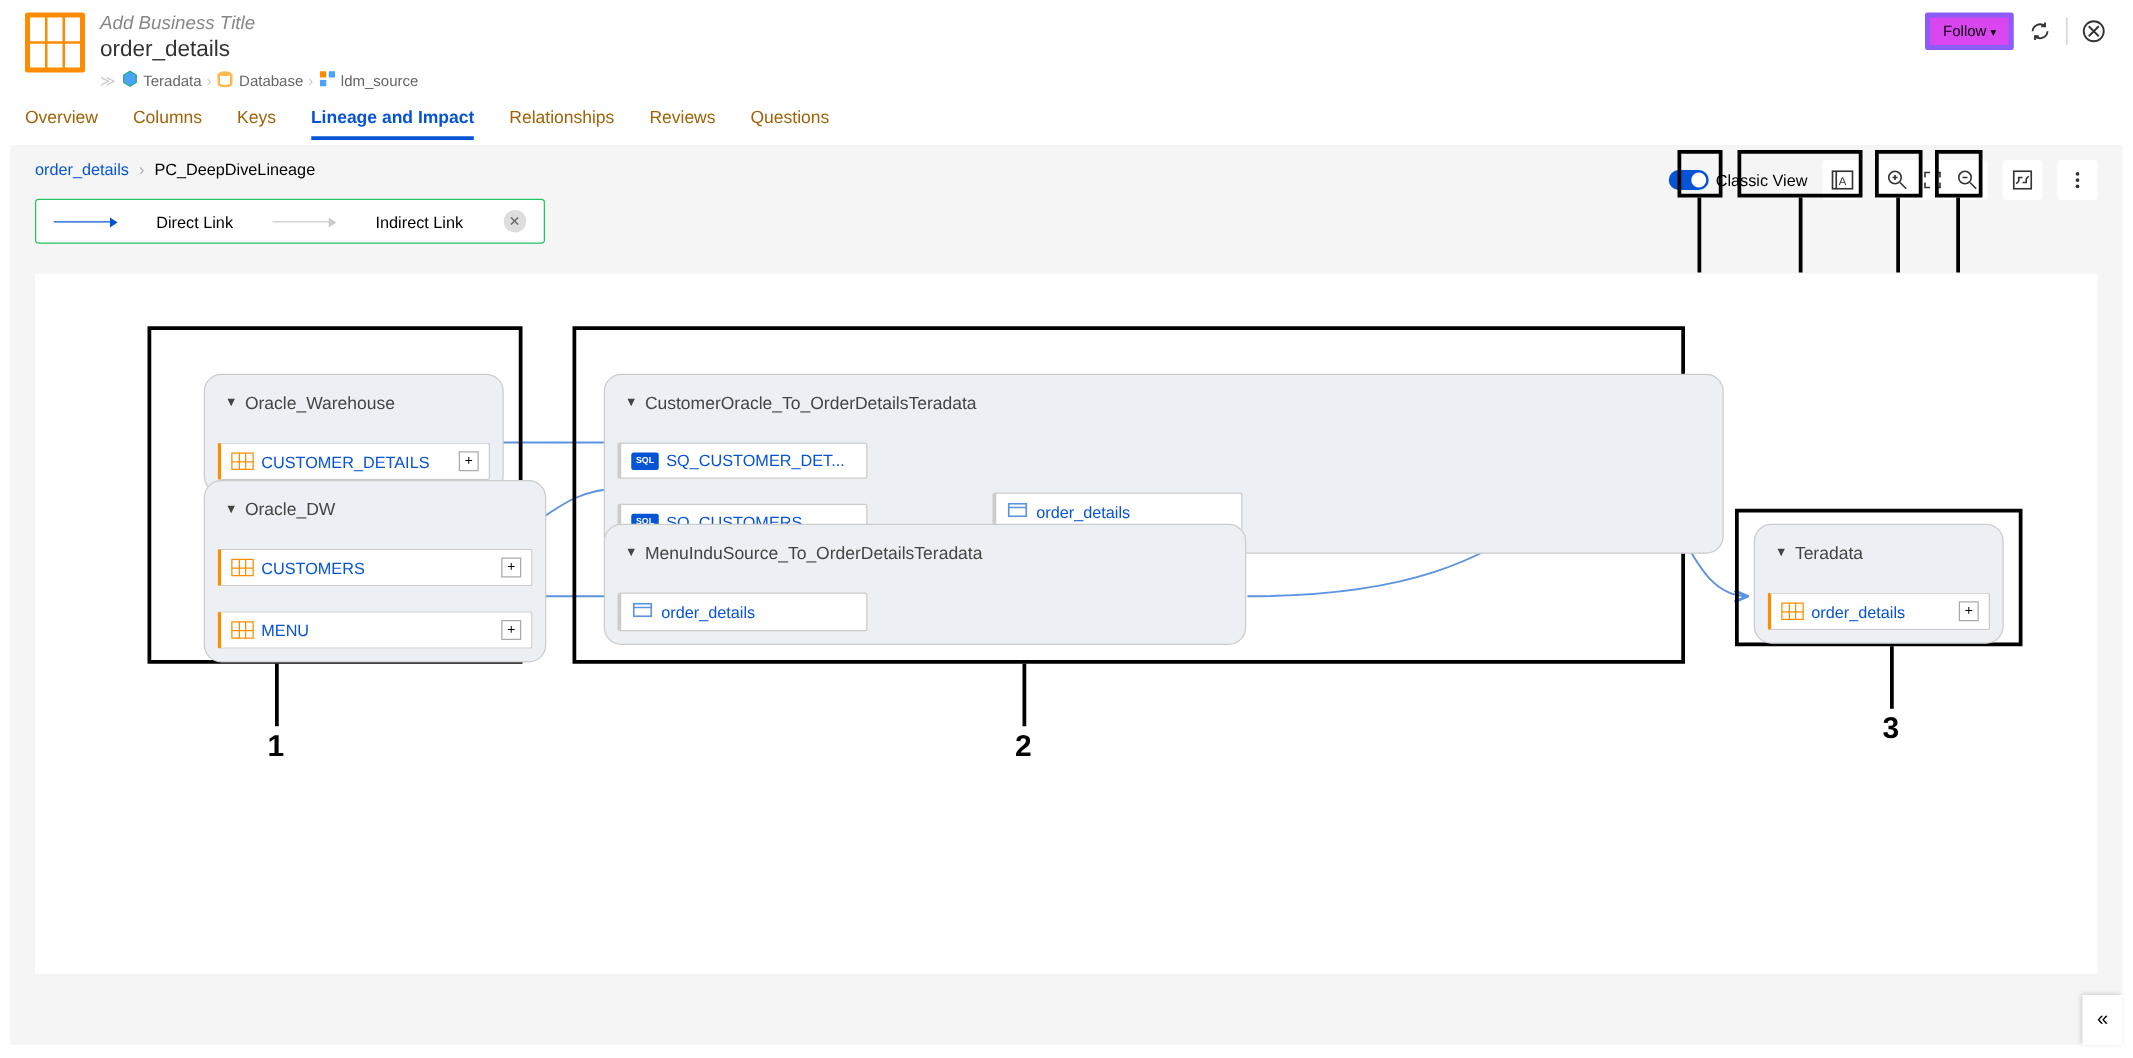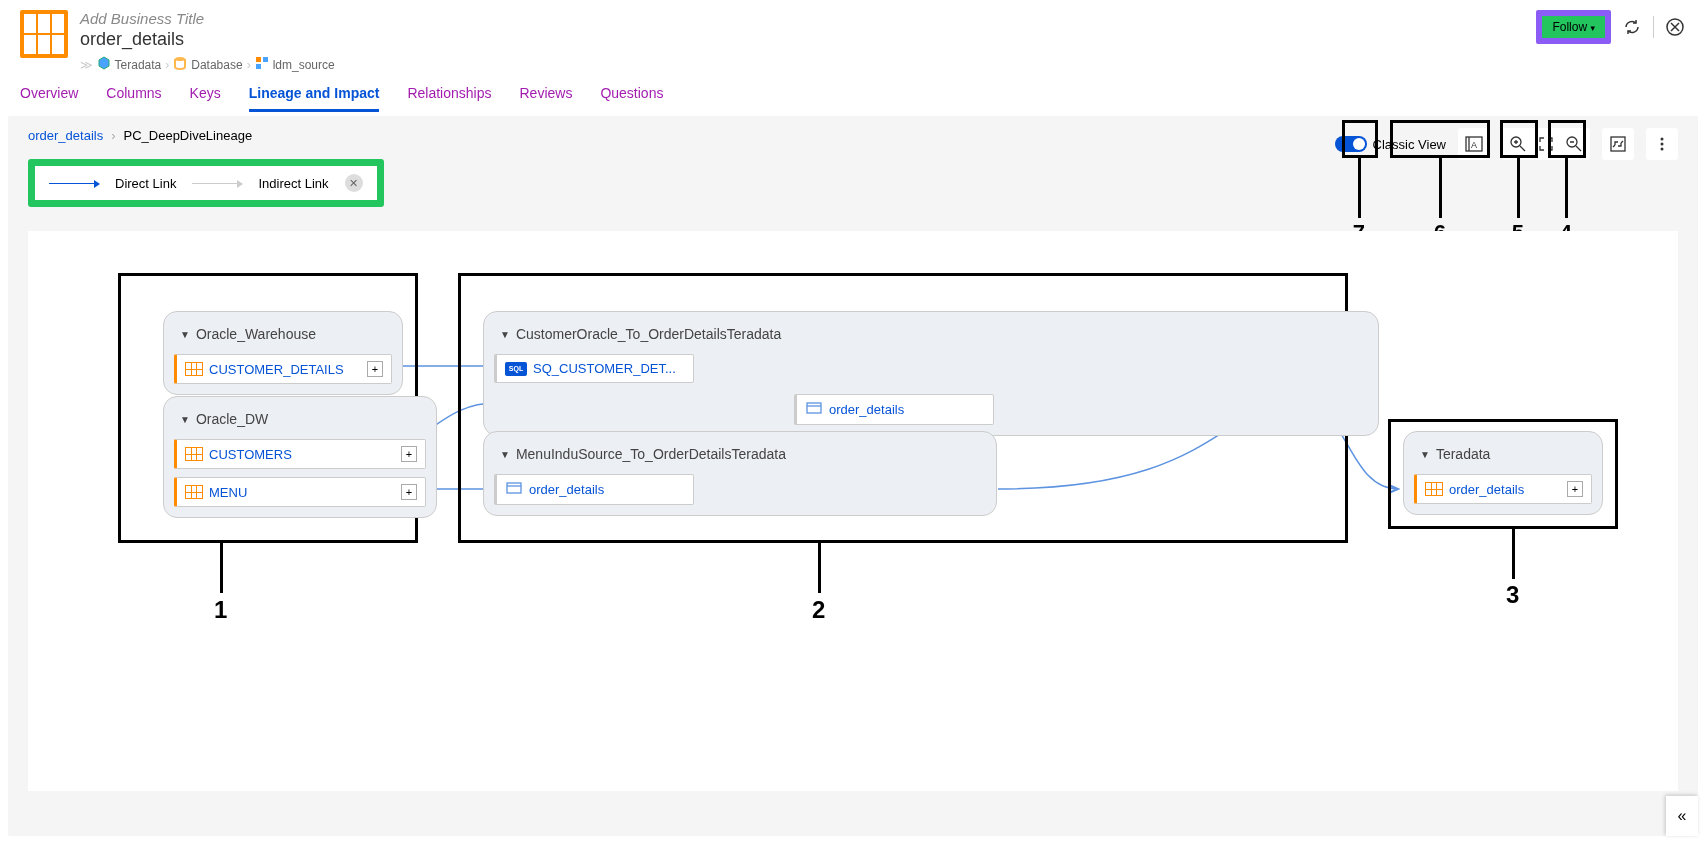--- a/index.html
+++ b/index.html
@@ -6,53 +6,53 @@
 body{background:#fff;width:1706px;height:846px;position:relative;overflow:hidden}
 .hdr{display:flex;align-items:flex-start;padding:10px 20px 0;gap:12px}
 .logo{width:48px;height:48px;background:#ff8c00;border-radius:2px;display:grid;grid-template:repeat(2,1fr)/repeat(3,1fr);gap:2px;padding:4px}
 .logo div{background:#fff}
 .title-area{flex:1}
 .biz-title{color:#888;font-style:italic;font-size:15px}
 .obj-name{font-size:18px;color:#333;margin-top:2px}
 .crumbs{display:flex;align-items:center;gap:4px;margin-top:6px;font-size:12px;color:#666}
 .crumbs .chev{color:#ccc}
 .hdr-actions{display:flex;align-items:center;gap:10px}
-.follow-btn{background:#22c55e;border:6px solid #8b5cf6;padding:4px 10px;font-size:12px;border-radius:2px;cursor:pointer}
+.follow-btn{background:#d946ef;border:4px solid #8b5cf6;padding:4px 10px;font-size:12px;border-radius:2px;cursor:pointer}
 .icon-btn{width:22px;height:22px;display:flex;align-items:center;justify-content:center;cursor:pointer}
 .divider{width:1px;height:22px;background:#ccc}
 .tabs{display:flex;gap:28px;padding:12px 20px 0;border-bottom:0}
-.tab{font-size:14px;color:#a21caf;padding-bottom:8px;cursor:pointer}
+.tab{font-size:14px;color:#a16207;padding-bottom:8px;cursor:pointer}
 .tab.active{color:#0654d6;border-bottom:3px solid #0654d6;font-weight:bold}
 .content{background:#f5f5f5;margin:4px 8px;border-radius:2px;padding:12px 20px;position:relative;height:720px}
 .sub-crumbs{display:flex;align-items:center;gap:8px;font-size:13px}
 .sub-crumbs a{color:#0654d6;text-decoration:none}
 .sub-crumbs .sep{color:#aaa}
 .view-tools{position:absolute;top:12px;right:20px;display:flex;align-items:center;gap:12px}
 .classic-toggle{display:flex;align-items:center;gap:6px;font-size:13px}
 .toggle-switch{width:32px;height:16px;background:#0654d6;border-radius:8px;position:relative;cursor:pointer}
 .toggle-switch::after{content:'';position:absolute;width:12px;height:12px;background:#fff;border-radius:50%;top:2px;right:2px}
 .tool-grp{display:flex;background:#fff;border-radius:3px;padding:2px}
 .tool-btn{width:28px;height:28px;display:flex;align-items:center;justify-content:center;cursor:pointer}
-.legend{display:inline-flex;align-items:center;gap:16px;background:#fff;border:7px solid #22c55e;border-radius:3px;padding:8px 14px;margin-top:16px;font-size:13px}
+.legend{display:inline-flex;align-items:center;gap:32px;background:#fff;border:1px solid #22c55e;border-radius:3px;padding:8px 14px;margin-top:16px;font-size:13px}
 .legend-line{width:50px;height:1px;position:relative;display:inline-block}
 .legend-line.direct{background:#0654d6}
 .legend-line.indirect{background:#ccc}
 .legend-line::after{content:'';position:absolute;right:-1px;top:-3px;border-left:6px solid currentColor;border-top:4px solid transparent;border-bottom:4px solid transparent}
 .legend-line.direct::after{color:#0654d6}
 .legend-line.indirect::after{color:#ccc}
 .close-legend{width:18px;height:18px;background:#ddd;border-radius:50%;display:flex;align-items:center;justify-content:center;font-size:11px;color:#666;cursor:pointer}
 
 .canvas{position:relative;width:100%;height:560px;margin-top:24px;background:#fff}
 .annot-box{position:absolute;border:3px solid #000;pointer-events:none}
 .annot-line{position:absolute;width:3px;background:#000;pointer-events:none}
 .annot-num{position:absolute;font-size:24px;font-weight:bold;pointer-events:none}
 .group{position:absolute;background:#eceff3;border:1px solid #ccc;border-radius:14px;padding:10px}
 .group-hdr{font-size:14px;color:#444;padding:4px 6px;display:flex;align-items:center;gap:6px}
 .group-hdr::before{content:'▼';font-size:10px}
-.node{background:#fff;border:1px solid #ccc;border-left:3px solid #ccc;border-radius:2px;padding:6px 8px;margin-top:8px;display:flex;align-items:center;gap:6px;font-size:13px}
+.node{background:#fff;border:1px solid #ccc;border-left:3px solid #ccc;border-radius:2px;padding:6px 8px;margin-top:20px;display:flex;align-items:center;gap:6px;font-size:13px}
 .node.tbl{border-left-color:#ff8c00}
 .node.tbl a{color:#0654d6}
 .node a{color:#0654d6;text-decoration:none}
 .node-ic{width:18px;height:14px;display:inline-block}
 .tbl-ic{background:#ff8c00;display:grid;grid-template:repeat(2,1fr)/repeat(3,1fr);gap:1px;padding:1px}
 .tbl-ic div{background:#fff}
 .sql-ic{width:22px;height:14px;background:#0654d6;color:#fff;font-size:7px;font-weight:bold;display:flex;align-items:center;justify-content:center;border-radius:2px}
 .expand-ic{width:16px;height:16px;border:1px solid #aaa;display:flex;align-items:center;justify-content:center;font-size:11px;margin-left:auto;cursor:pointer}
 svg.links{position:absolute;left:0;top:0;width:100%;height:100%;pointer-events:none}
 svg.links path{stroke:#5d93e0;stroke-width:1.5;fill:none}
@@ -285,20 +285,24 @@
     </div>
 
     <div class="group" style="left:455px;top:80px;width:896px">
       <div class="group-hdr">CustomerOracle_To_OrderDetailsTeradata</div>
       <div style="display:flex;gap:100px">
         <div style="width:200px">
           <div class="node">
               <span class="sql-ic">SQL</span>
               <a href="#">SQ_CUSTOMER_DET...</a>
             </div>
+          <div class="node">
+              <span class="sql-ic">SQL</span>
+              <a href="#">SQ_CUSTOMERS</a>
+            </div>
         </div>
         <div style="width:200px;margin-top:40px">
           <div class="node">
             <span><svg width="18" height="14" viewBox="0 0 18 14" fill="none" stroke="#5d93e0" stroke-width="1.3">
                   <rect x="2" y="2" width="14" height="10"></rect>
                   <path d="M2 5h14"></path>
                 </svg></span>
             <a href="#">order_details</a>
           </div>
         </div>

